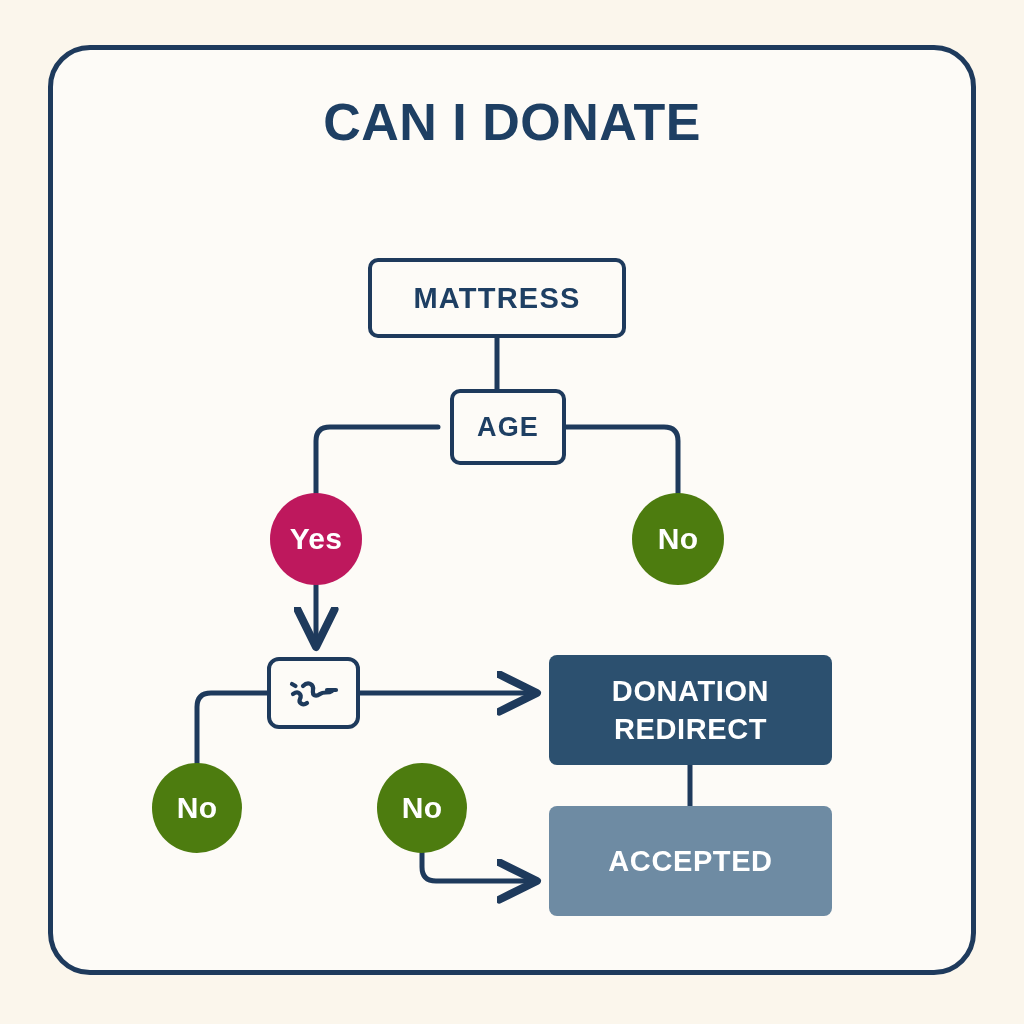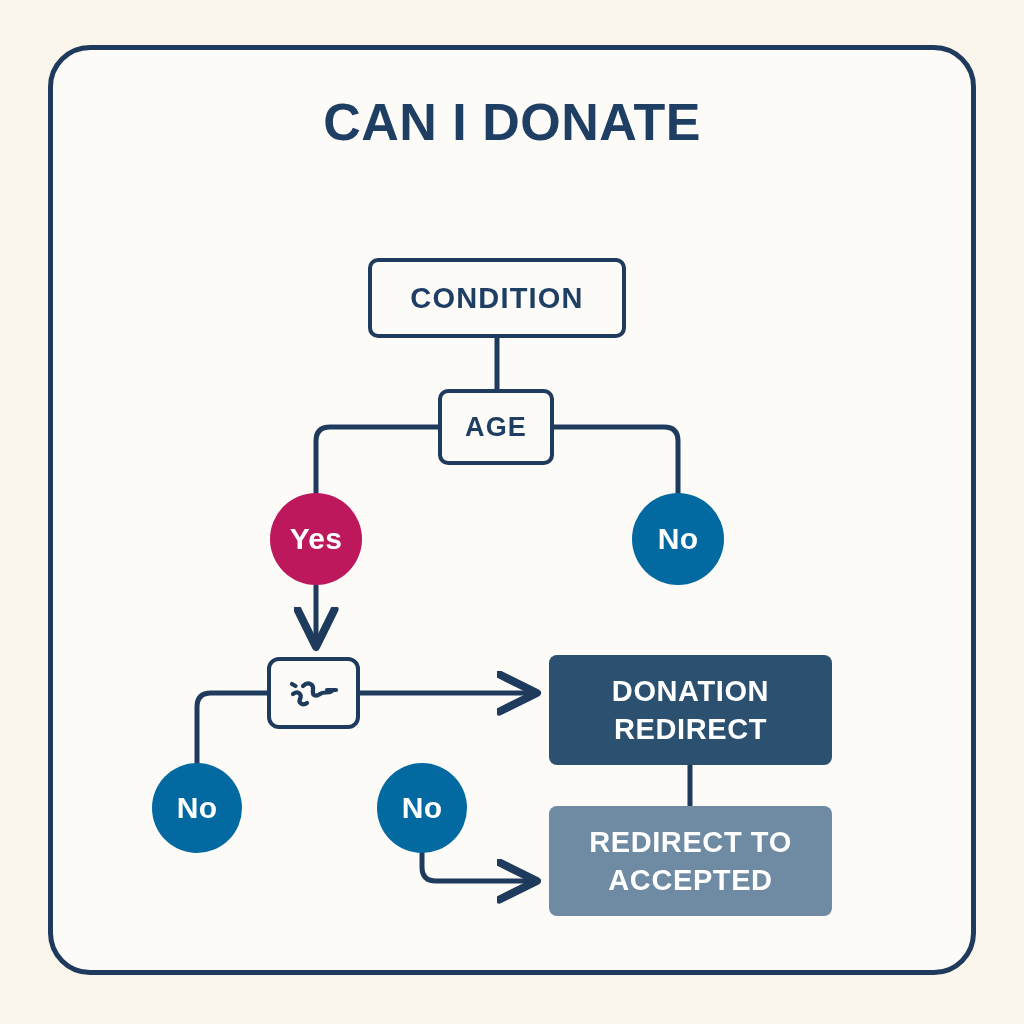--- a/index.html
+++ b/index.html
@@ -82,21 +82,21 @@
 
   #node-condition {
     left: 368px;
     top: 258px;
     width: 258px;
     height: 80px;
     font-size: 29px;
   }
 
   #node-age {
-    left: 438px;
+    left: 450px;
     top: 389px;
     width: 116px;
     height: 76px;
     font-size: 27px;
   }
 
   #node-glyph {
     left: 267px;
     top: 657px;
     width: 93px;
@@ -107,21 +107,21 @@
 
   .circle {
     border-radius: 50%;
     color: #ffffff;
     font-weight: bold;
     font-size: 30px;
     letter-spacing: 0.3px;
   }
 
   .circle-yes { background: #be185d; }
-  .circle-no  { background: #0369a1; }
+  .circle-no  { background: #4d7c0f; }
 
   #node-yes      { left: 270px; top: 493px; width: 92px; height: 92px; }
   #node-no-right { left: 632px; top: 493px; width: 92px; height: 92px; }
   #node-no-left  { left: 152px; top: 763px; width: 90px; height: 90px; }
   #node-no-mid   { left: 377px; top: 763px; width: 90px; height: 90px; }
 
   .result {
     border-radius: 8px;
     color: #ffffff;
     font-weight: bold;
@@ -180,21 +180,21 @@
 
       <path d="M360,693 L533,693" marker-end="url(#arrowhead)"></path>
 
       <path d="M422,853 L422,867 Q422,881 436,881 L533,881" marker-end="url(#arrowhead)"></path>
 
       <path d="M690,765 L690,806"></path>
     </g>
   </svg>
 
   <div class="node box-outline" id="node-condition">
-    <span>CONDITION</span>
+    <span>MATTRESS</span>
   </div>
 
   <div class="node box-outline" id="node-age">
     <span>AGE</span>
   </div>
 
   <div class="node circle circle-yes" id="node-yes">
     <span>Yes</span>
   </div>
 
@@ -225,18 +225,17 @@
 
   <div class="node result" id="node-accepted">
     <span>
       <span class="l">DONATION</span>
       <span class="l">REDIRECT</span>
     </span>
   </div>
 
   <div class="node result" id="node-recycle">
     <span>
-      <span class="l">REDIRECT TO</span>
       <span class="l">ACCEPTED</span>
     </span>
   </div>
 
 </div>
 
 </body></html>

